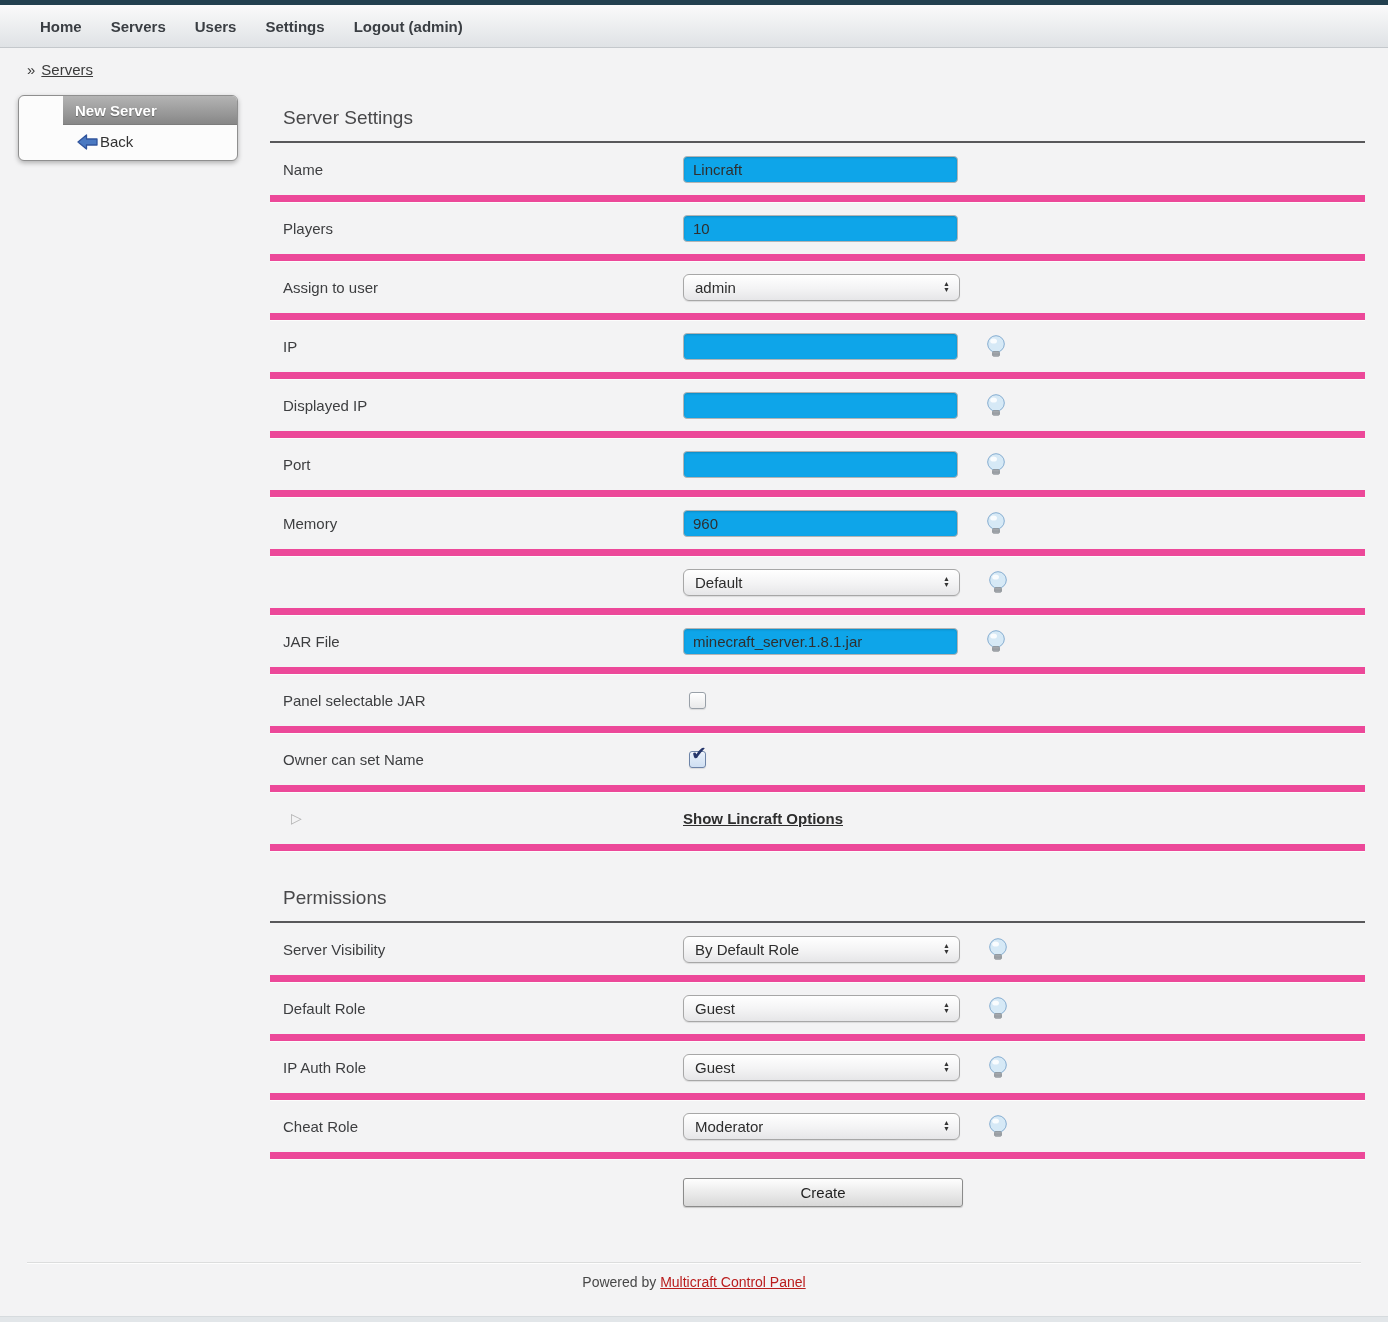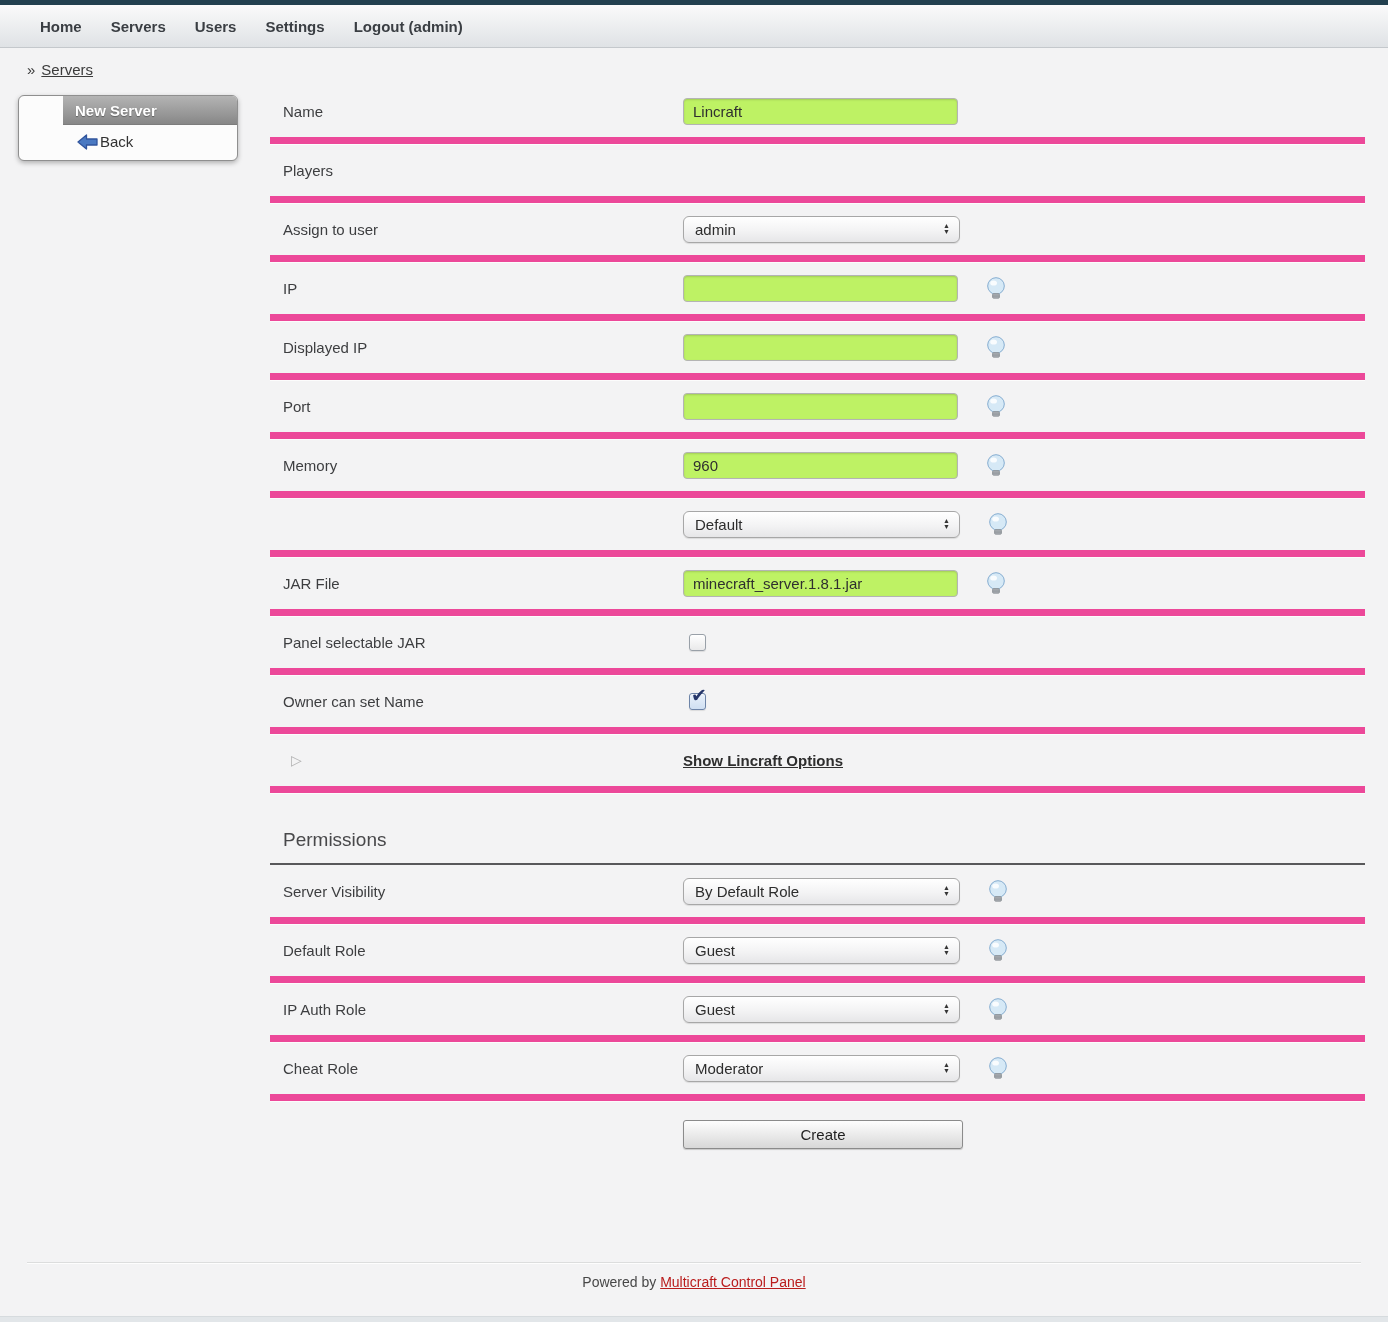--- a/index.html
+++ b/index.html
@@ -47,21 +47,21 @@
   .section-heading.perm { padding-top:36px; }
   .row {
     height:59px; display:flex; align-items:center; position:relative;
     border-bottom:7px solid #ec4899; box-shadow:0 1px 0 rgba(255,255,255,.7);
   }
   .row-label { width:413px; padding-left:13px; font-size:15px; color:#3d3e40; }
   .row-field { display:flex; align-items:center; }
   
   .text-input {
     width:275px; height:27px; border:1px solid #b4b4b4; border-radius:4px;
-    background:#bef264; padding:0 9px; font-size:15px; color:#2f2f2f;
+    background:#0ea5e9; padding:0 9px; font-size:15px; color:#2f2f2f;
     font-family:inherit;
     box-shadow:inset 0 1px 2px rgba(0,0,0,.15);
     outline:none;
   }
   
   .select {
     width:277px; height:27px; border:1px solid #a7a7a7; border-radius:6px;
     background:linear-gradient(#ffffff,#f3f3f4 55%,#e6e6e8);
     display:flex; align-items:center; padding:0 8px 0 11px;
     font-size:15px; color:#2d2d2d; cursor:pointer;
@@ -148,30 +148,34 @@
               <polygon points="2,9 10.5,2 10.5,6 21,6 21,12 10.5,12 10.5,16" fill="#4a79c2" stroke="#30549c" stroke-width="1.3" stroke-linejoin="round"></polygon>
             </svg>
           </span>
           <span>Back</span>
         </div>
       </div>
     </div>
 
     <div class="main">
 
+      <div class="section-heading">Server Settings</div>
 
       <div class="row">
         <div class="row-label">Name</div>
         <div class="row-field">
           <input class="text-input" type="text" value="Lincraft" style="">
         </div>
       </div>
 
       <div class="row">
         <div class="row-label">Players</div>
+        <div class="row-field">
+          <input class="text-input" type="text" value="10" style="">
+        </div>
       </div>
 
       <div class="row">
         <div class="row-label">Assign to user</div>
         <div class="row-field">
           <div class="select">
             <span class="select-value">admin</span>
             <span class="stepper">
                 <i>▲</i>
                 <i>▼</i>

